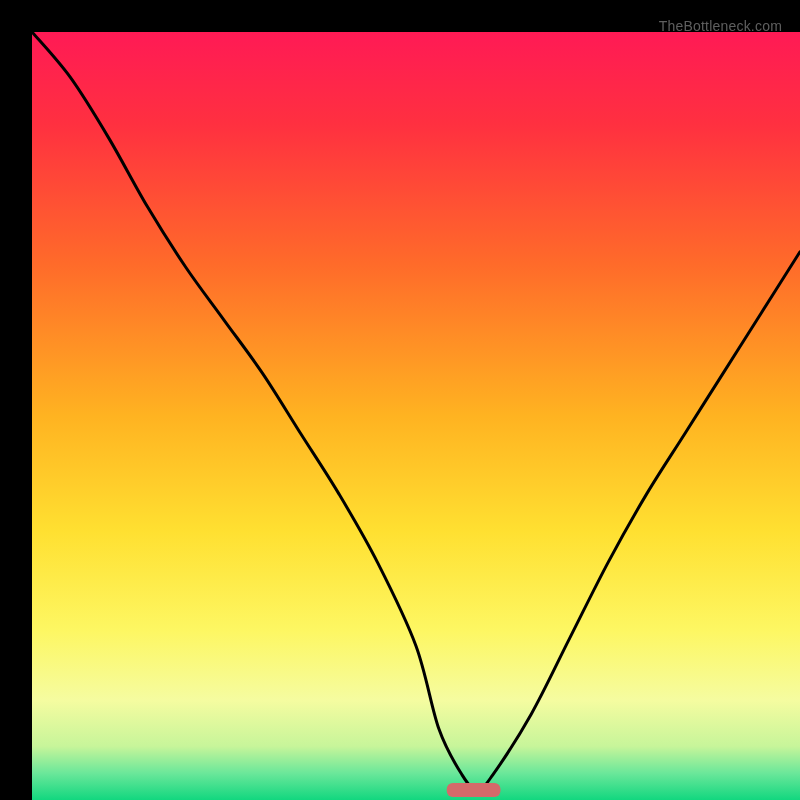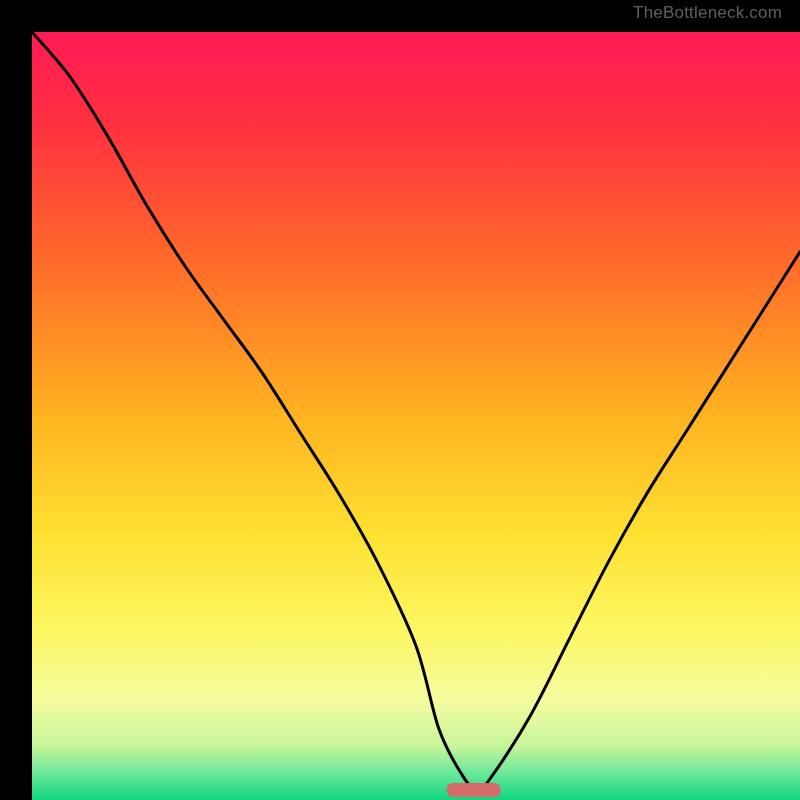--- a/index.html
+++ b/index.html
@@ -21,24 +21,24 @@
   }
   .plot-area {
     position: absolute;
     left: 16px;
     top: 16px;
     width: 768px;
     height: 768px;
   }
   .watermark {
     position: absolute;
-    top: 3px;
+    top: 18px;
     right: 18px;
     color: #5f5f5f;
-    font-size: 17px;
+    font-size: 14px;
     font-weight: 500;
     letter-spacing: 0.2px;
     user-select: none;
   }
   svg {
     display: block;
   }
 </style>
 </head>
 <body>

